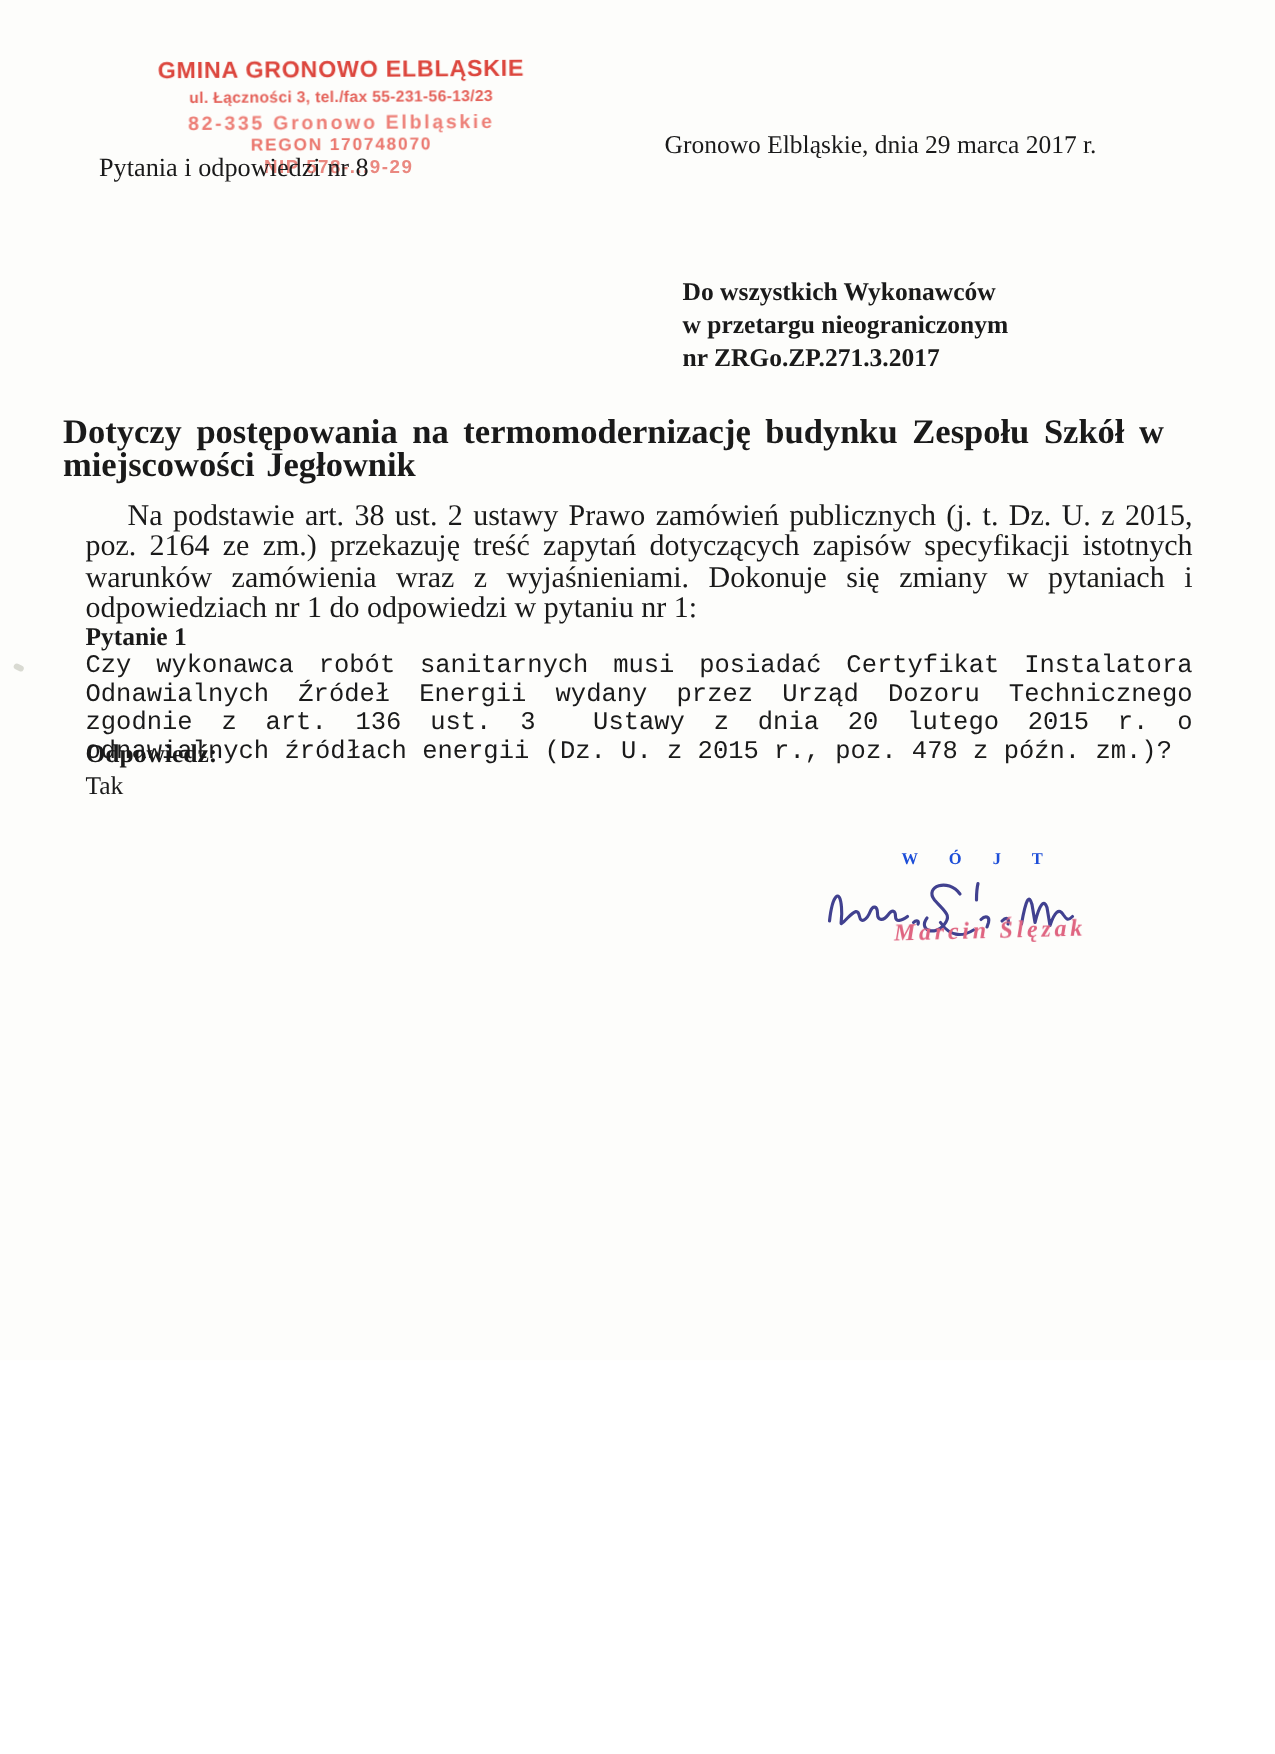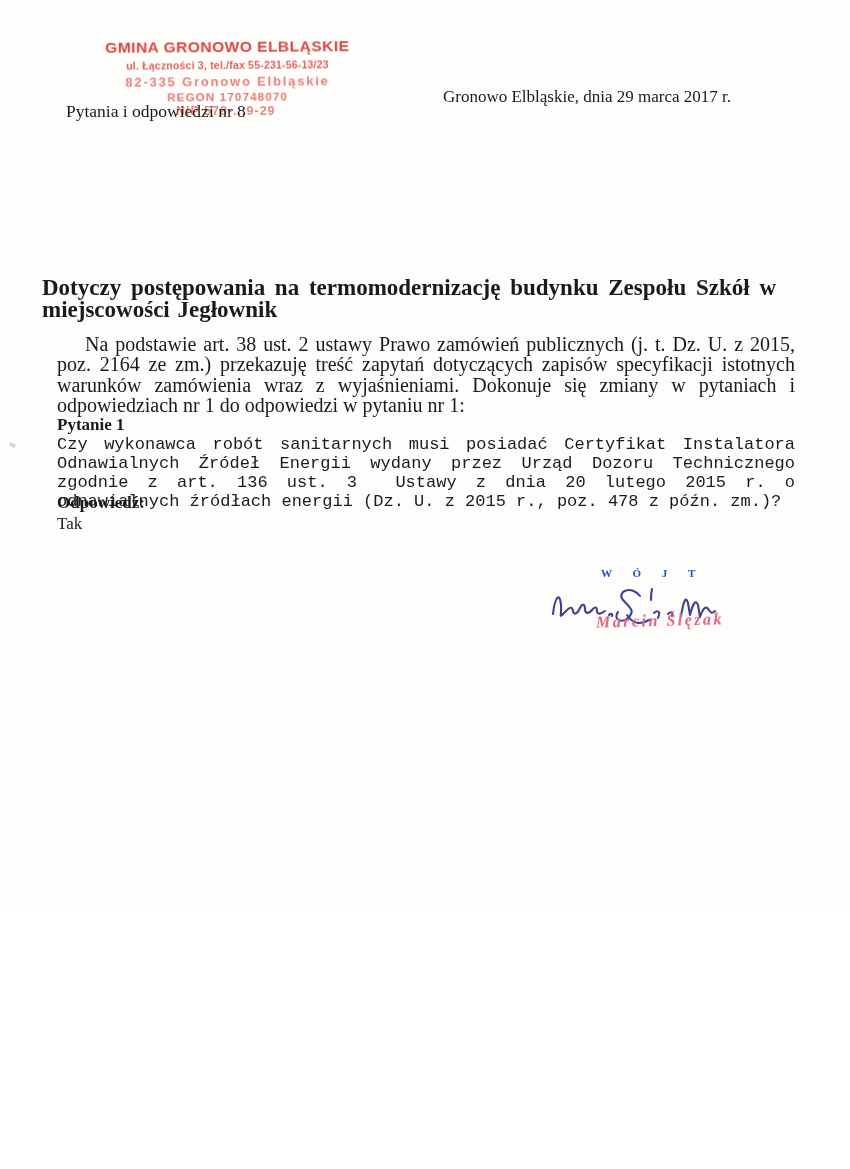--- a/index.html
+++ b/index.html
@@ -75,20 +75,25 @@
     <div class="stamp-l1">GMINA GRONOWO ELBLĄSKIE</div>
     <div class="stamp-l2">ul. Łączności 3, tel./fax 55-231-56-13/23</div>
     <div class="stamp-l3">82-335 Gronowo Elbląskie</div>
     <div class="stamp-l4">REGON 170748070</div>
   </div>
   <div class="stamp-nip">NIP 578-...9-29</div>
 
   <div class="doc-label">Pytania i odpowiedzi nr 8</div>
   <div class="date-line">Gronowo Elbląskie, dnia 29 marca 2017 r.</div>
 
+  <div class="recipient">
+    <div>Do wszystkich Wykonawców</div>
+    <div>w przetargu nieograniczonym</div>
+    <div>nr ZRGo.ZP.271.3.2017</div>
+  </div>
 
   <div class="subject">Dotyczy postępowania na termomodernizację budynku Zespołu Szkół w miejscowości Jegłownik</div>
 
   <p class="intro">Na podstawie art. 38 ust. 2 ustawy Prawo zamówień publicznych (j. t. Dz. U. z 2015, poz. 2164 ze zm.) przekazuję treść zapytań dotyczących zapisów specyfikacji istotnych warunków zamówienia wraz z wyjaśnieniami. Dokonuje się zmiany w pytaniach i odpowiedziach nr 1 do odpowiedzi w pytaniu nr 1:</p>
   <div class="q-label">Pytanie 1</div>
   <p class="q-text">Czy wykonawca robót sanitarnych musi posiadać Certyfikat Instalatora Odnawialnych Źródeł Energii wydany przez Urząd Dozoru Technicznego zgodnie z art. 136 ust. 3&nbsp; Ustawy z dnia 20 lutego 2015 r. o odnawialnych źródłach energii (Dz. U. z 2015 r., poz. 478 z późn. zm.)?</p>
   <div class="a-label">Odpowiedź:</div>
   <div class="a-text">Tak</div>
 
   <div class="sig-title">W Ó J T</div>

